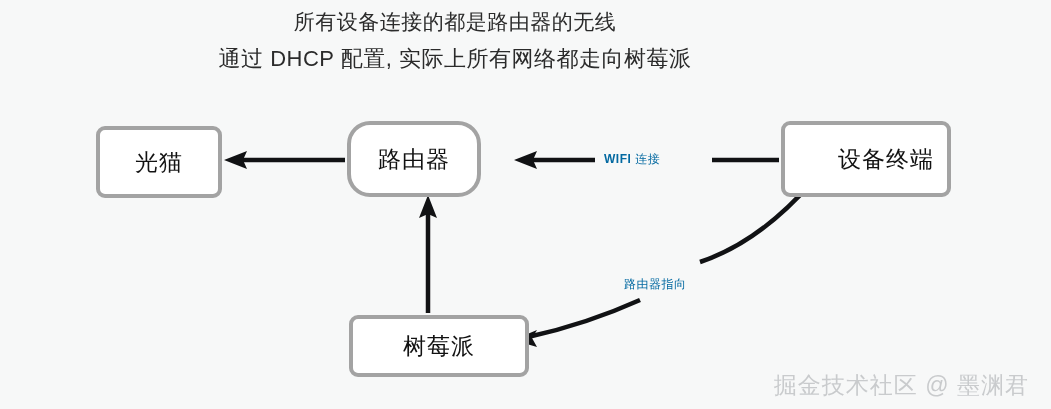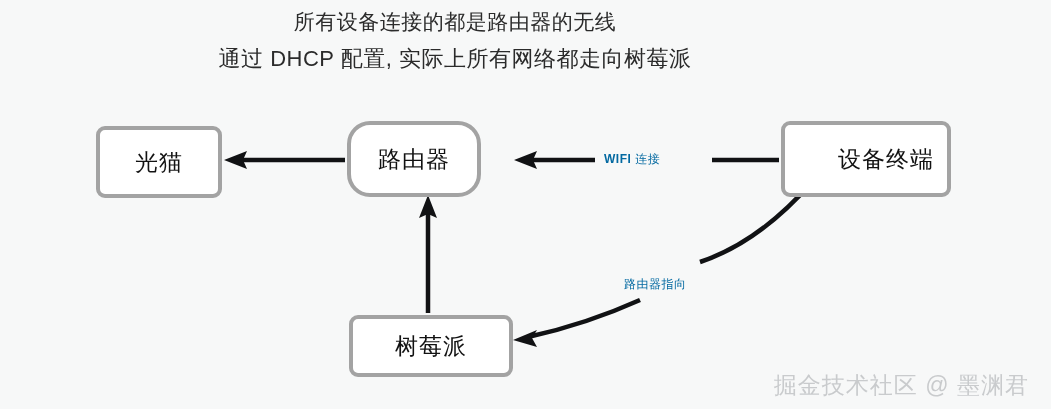--- a/index.html
+++ b/index.html
@@ -50,21 +50,21 @@
     align-items: center;
     justify-content: center;
     font-size: 23px;
     letter-spacing: 1px;
     color: #121212;
     z-index: 3;
   }
   #node-modem   { left: 96px;  top: 126px; width: 126px; height: 72px; }
   #node-router  { left: 347px; top: 121px; width: 134px; height: 76px; border-radius: 23px; }
   #node-device  { left: 781px; top: 121px; width: 170px; height: 76px; padding-left: 40px; }
-  #node-rpi     { left: 349px; top: 315px; width: 164px; height: 62px; }
+  #node-rpi     { left: 349px; top: 315px; width: 180px; height: 62px; }
 
   #svg-links {
     position: absolute;
     left: 0; top: 0;
     width: 1051px;
     height: 409px;
     z-index: 2;
     overflow: visible;
   }
   .link-path {

